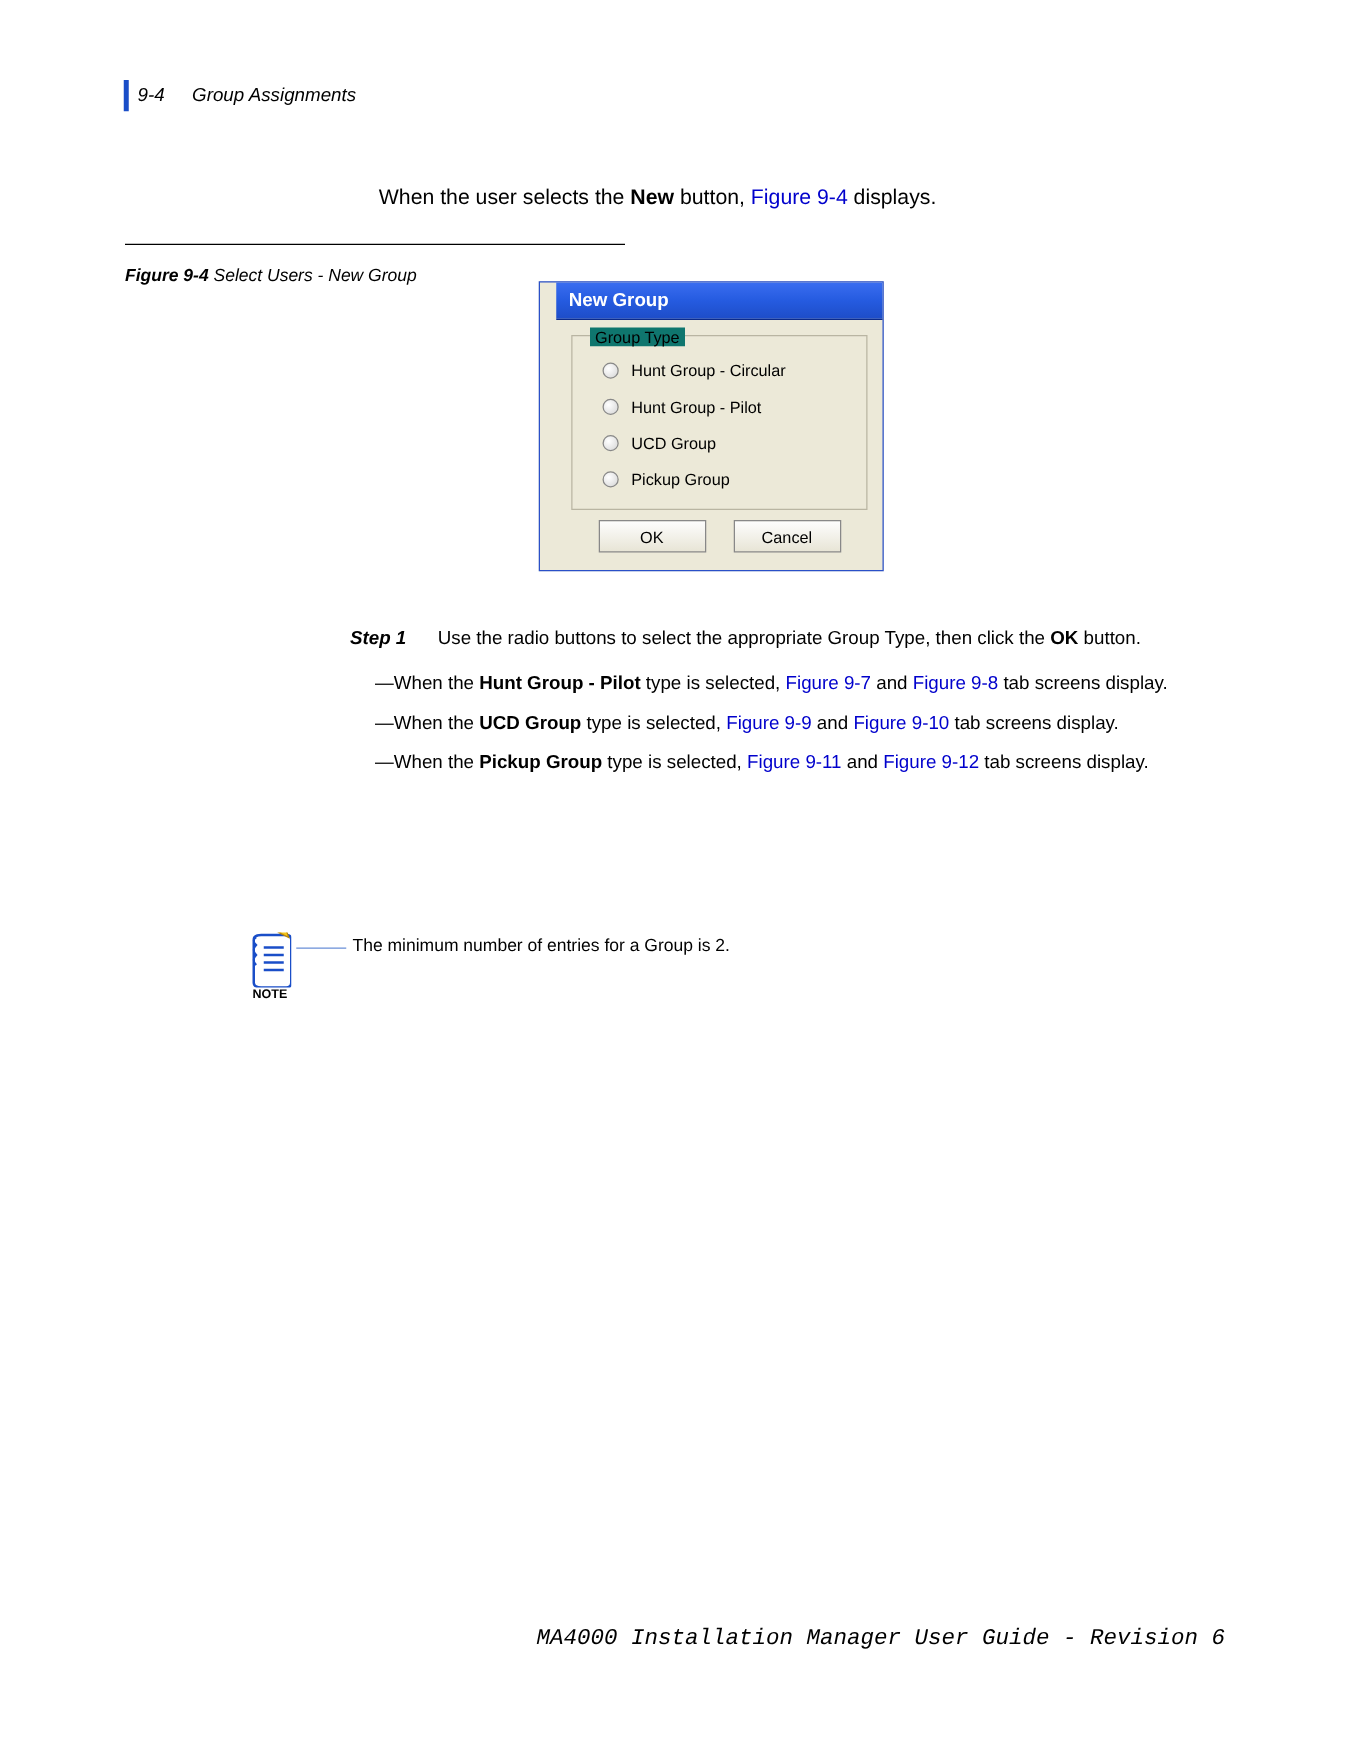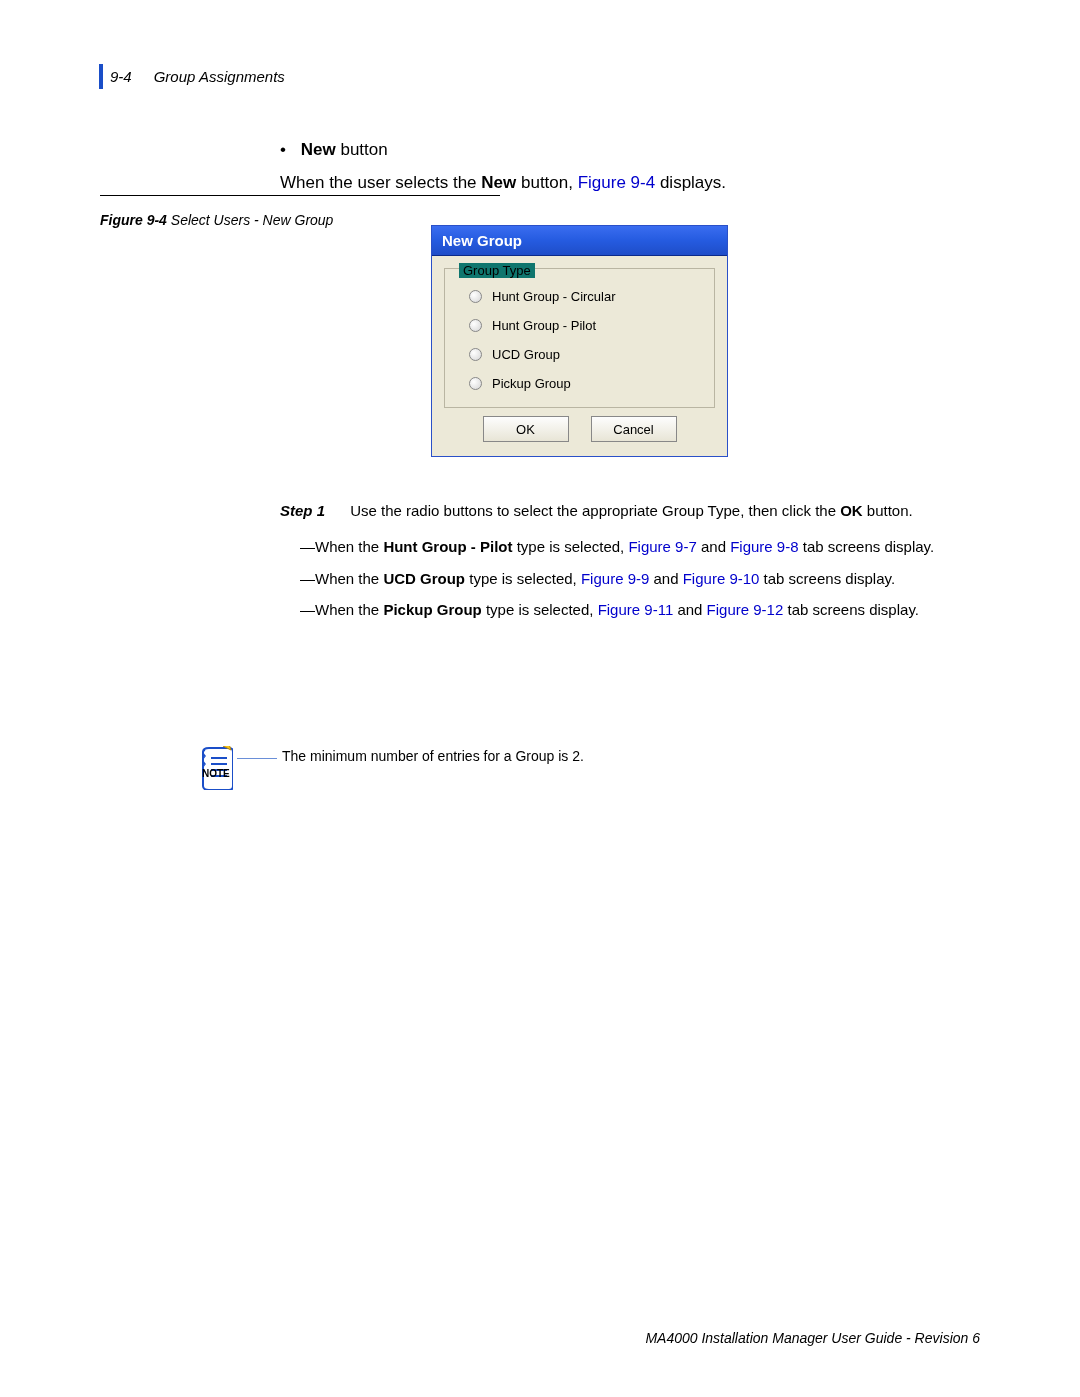--- a/index.html
+++ b/index.html
@@ -3,61 +3,57 @@
 <meta charset="utf-8">
 <style>
   * { box-sizing: border-box; margin: 0; padding: 0; }
   html, body { width: 1080px; height: 1397px; background: #fff; font-family: Arial, Helvetica, sans-serif; color: #000; }
   .page { position: relative; width: 1080px; height: 1397px; }
   .vrule { position: absolute; left: 99px; top: 64px; width: 4px; height: 25px; background: #1a4ec8; }
   .header { position: absolute; left: 110px; top: 68px; font-size: 15px; font-style: italic; }
   .header .num { margin-right: 22px; }
   .content { position: absolute; left: 280px; top: 138px; width: 700px; font-size: 17px; line-height: 1.45; }
   .bullet-row .bullet { display: inline-block; width: 16px; }
-  .desc { margin-top: 8px; }
+  .desc { margin-top: 8px; margin-left: 23px; }
   .link { color: #0000cc; }
   .fig-cap { position: absolute; left: 100px; top: 212px; font-size: 14px; font-style: italic; }
   .fig-cap .b { font-weight: bold; }
   .cap-rule { position: absolute; left: 100px; top: 195px; width: 400px; border-top: 1px solid #000; }
   
-  .dialog { position: absolute; left: 431px; top: 225px; width: 297px; background: #ece9d8; border: 1px solid #2a50c8; font-family: Tahoma, Arial, sans-serif; }
+  .dialog { position: absolute; left: 431px; top: 225px; width: 276px; background: #ece9d8; border: 1px solid #2a50c8; font-family: Tahoma, Arial, sans-serif; padding-left: 13px; }
   .titlebar { height: 30px; background: linear-gradient(to bottom, #3a6df0 0%, #255be0 50%, #1e4dc8 100%); color: #fff; font-weight: bold; font-size: 15px; padding: 6px 10px; border-bottom: 1px solid #0b2a8a; }
   .fieldset { margin: 12px 12px 8px; border: 1px solid #b9b5a2; padding: 10px 14px 14px; }
   .legend { position: relative; top: -18px; background: #0f766e; padding: 0 4px; font-size: 13px; color: #000; display: inline-block; }
   .radio-row { display: flex; align-items: center; margin: 2px 0 14px 10px; font-size: 13px; }
   .radio-row:last-child { margin-bottom: 2px; }
   .radio { width: 13px; height: 13px; border-radius: 50%; border: 1px solid #888; background: radial-gradient(circle at 35% 35%, #fff 0%, #ddd 80%); margin-right: 10px; }
   .btnrow { display: flex; justify-content: center; gap: 22px; padding: 0 0 14px; }
   .btn { width: 86px; height: 26px; border: 1px solid #888; background: linear-gradient(#fdfdfd,#e8e5d6); font-size: 13px; display: flex; align-items: center; justify-content: center; font-family: Tahoma, Arial, sans-serif; cursor: pointer; }
   
   .step-block { position: absolute; left: 280px; top: 500px; width: 700px; font-size: 15px; line-height: 1.45; }
   .step-line { margin-bottom: 14px; }
   .step-label { font-style: italic; font-weight: bold; display: inline-block; width: 66px; }
   .dash-item { margin: 10px 0 10px 20px; text-indent: -20px; padding-left: 20px; }
   
   .note-icon { position: absolute; left: 199px; top: 746px; width: 34px; height: 44px; }
-  .note-label { position: absolute; left: 202px; top: 768px; font-size: 10px; font-weight: bold; }
+  .note-label { position: absolute; left: 202px; top: 790px; font-size: 10px; font-weight: bold; }
   .note-rule { position: absolute; left: 237px; top: 758px; width: 40px; border-top: 1px solid #6a8fd8; }
   .note-text { position: absolute; left: 282px; top: 748px; font-size: 14px; }
-  .footer { position: absolute; right: 100px; bottom: 51px; font-size: 14px; font-style: italic; }
+  .footer { position: absolute; right: 100px; bottom: 76px; font-size: 18px; font-style: italic; font-family: Liberation Mono, monospace; }
 </style>
 </head>
 <body>
 
 <div class="page">
   <div class="vrule"></div>
   <div class="header">
     <span class="num">9-4</span><span>Group Assignments</span>
   </div>
 
   <div class="content">
-    <div class="bullet-row">
-      <span class="bullet">•</span>
-      <b>New</b><span> button</span>
-    </div>
     <div class="desc">
       <span>When the user selects the </span><b>New</b><span> button, </span><span class="link">Figure 9-4</span><span> displays.</span>
     </div>
   </div>
 
   <div class="cap-rule"></div>
   <div class="fig-cap">
     <span class="b">Figure 9-4</span><span>  Select Users - New Group</span>
   </div>
 

